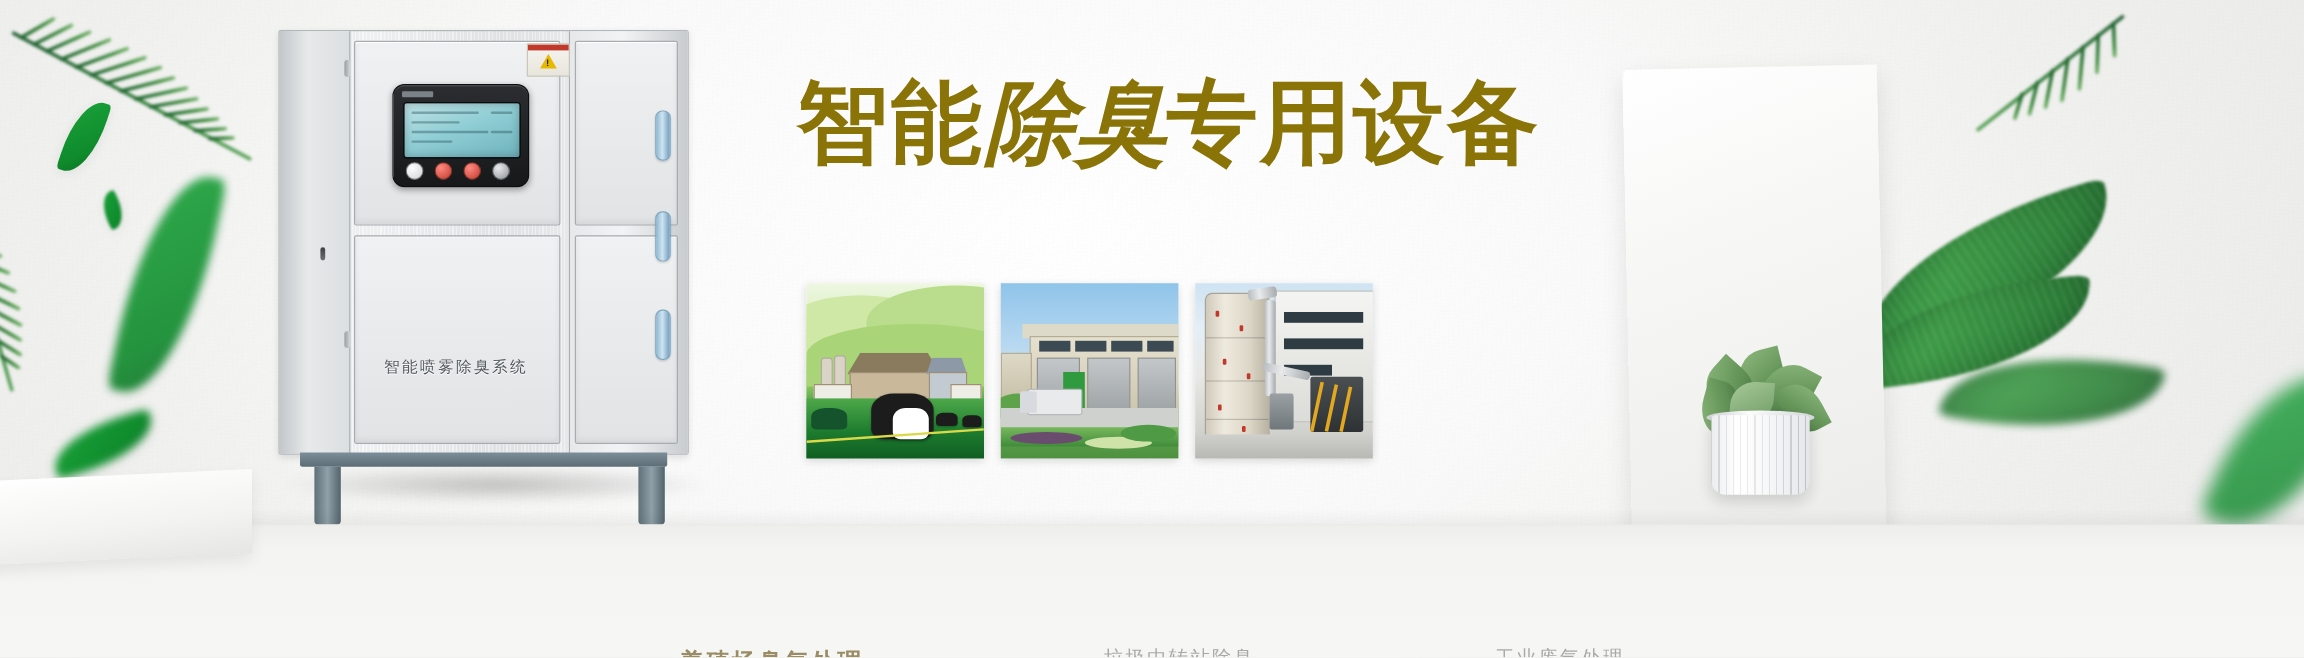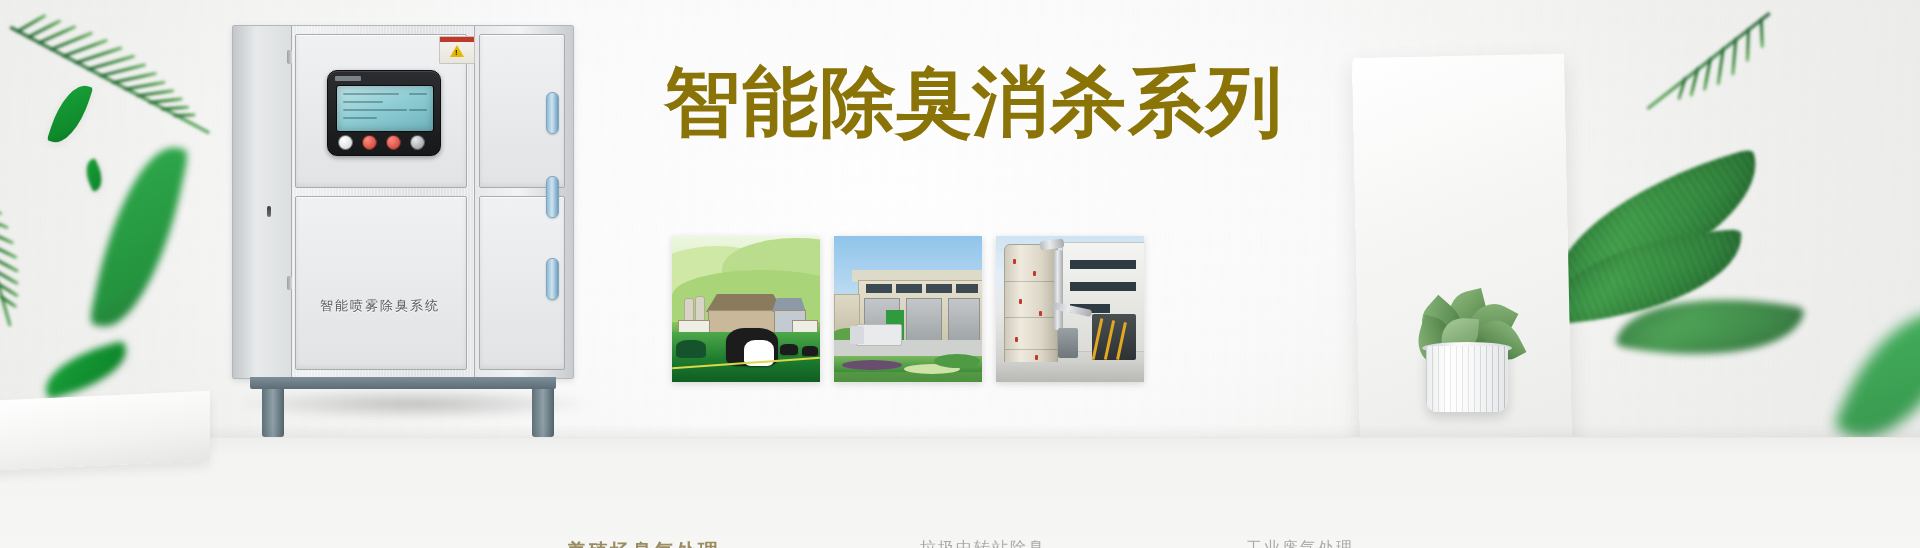--- a/index.html
+++ b/index.html
@@ -178,21 +178,21 @@
   
   #headline{position:absolute;left:664px;top:62px;width:660px;}
   .title{
     margin:0;font-family:"Liberation Serif","DejaVu Serif",serif;
     font-size:76px;font-weight:bold;line-height:1.06;
     letter-spacing:2px;white-space:nowrap;
     color:#8a7407;
     text-shadow:1px 1px 0 rgba(255,255,255,.35);
   }
   .title .brush{
-    font-family:"DejaVu Serif",serif;
+    font-style:italic;font-family:"DejaVu Serif",serif;
     letter-spacing:0px;
     margin-top:16px;
   }
   .badge{
     display:inline-block;margin-top:26px;
     padding:9px 22px 11px;border-radius:12px;
     background:#599cb3;color:#ffffff;
     font-size:30px;font-weight:bold;letter-spacing:1px;line-height:1;
     box-shadow:0 2px 6px rgba(0,0,0,.12);
   }
@@ -394,21 +394,21 @@
 
       <div class="cab-caption">智能喷雾除臭系统</div>
     </div>
 
     <div class="legs"></div>
     <div class="leg" style="left:30px;"></div>
     <div class="leg" style="left:300px;"></div>
   </div>
 
   <div id="headline">
-    <h1 class="title"><span>智能</span><span class="brush">除臭</span><span>消杀系列</span></h1>
+    <h1 class="title"><span>智能</span><span class="brush">除臭</span><span>专用设备</span></h1>
   </div>
 
   <div id="thumbs">
 
     <div class="thumb t1">
       <div class="hill" style="left:-20px;top:10px;width:130px;height:56px;background:#cfe8a6;"></div>
       <div class="hill" style="left:50px;top:2px;width:150px;height:62px;background:#b9dd8c;"></div>
       <div class="hill" style="left:0px;top:34px;width:180px;height:52px;background:#a9d477;"></div>
       <div class="silo" style="left:12px;top:62px;width:8px;height:24px;"></div>
       <div class="silo" style="left:23px;top:60px;width:8px;height:26px;"></div>

